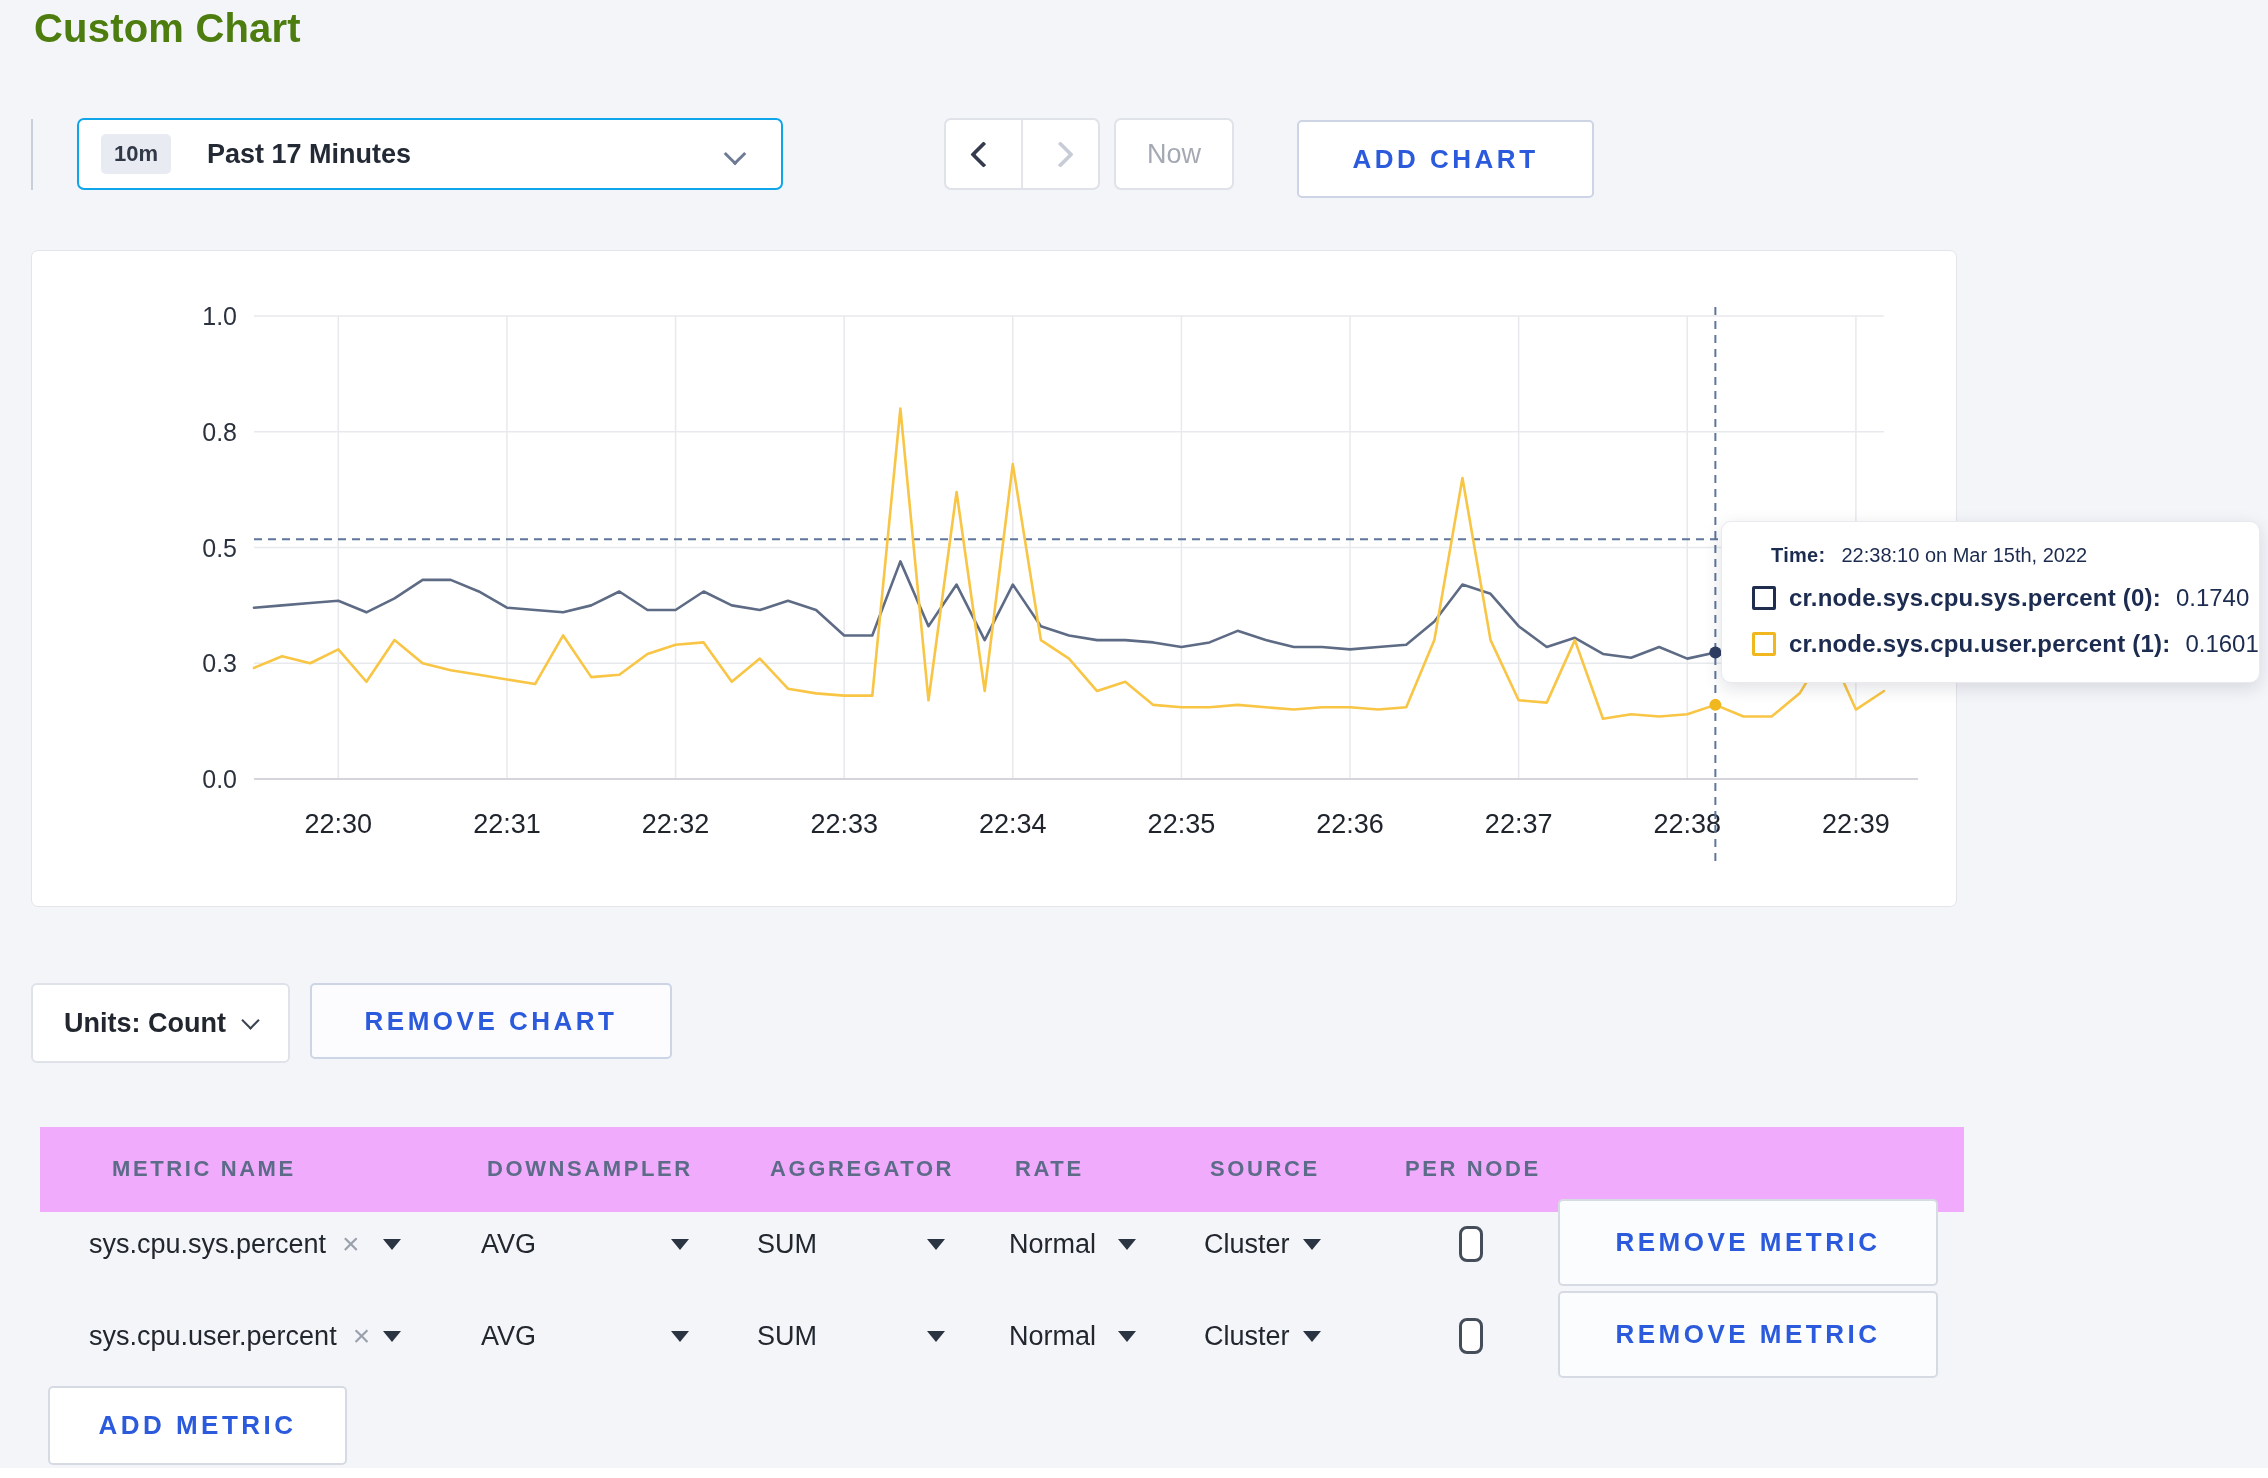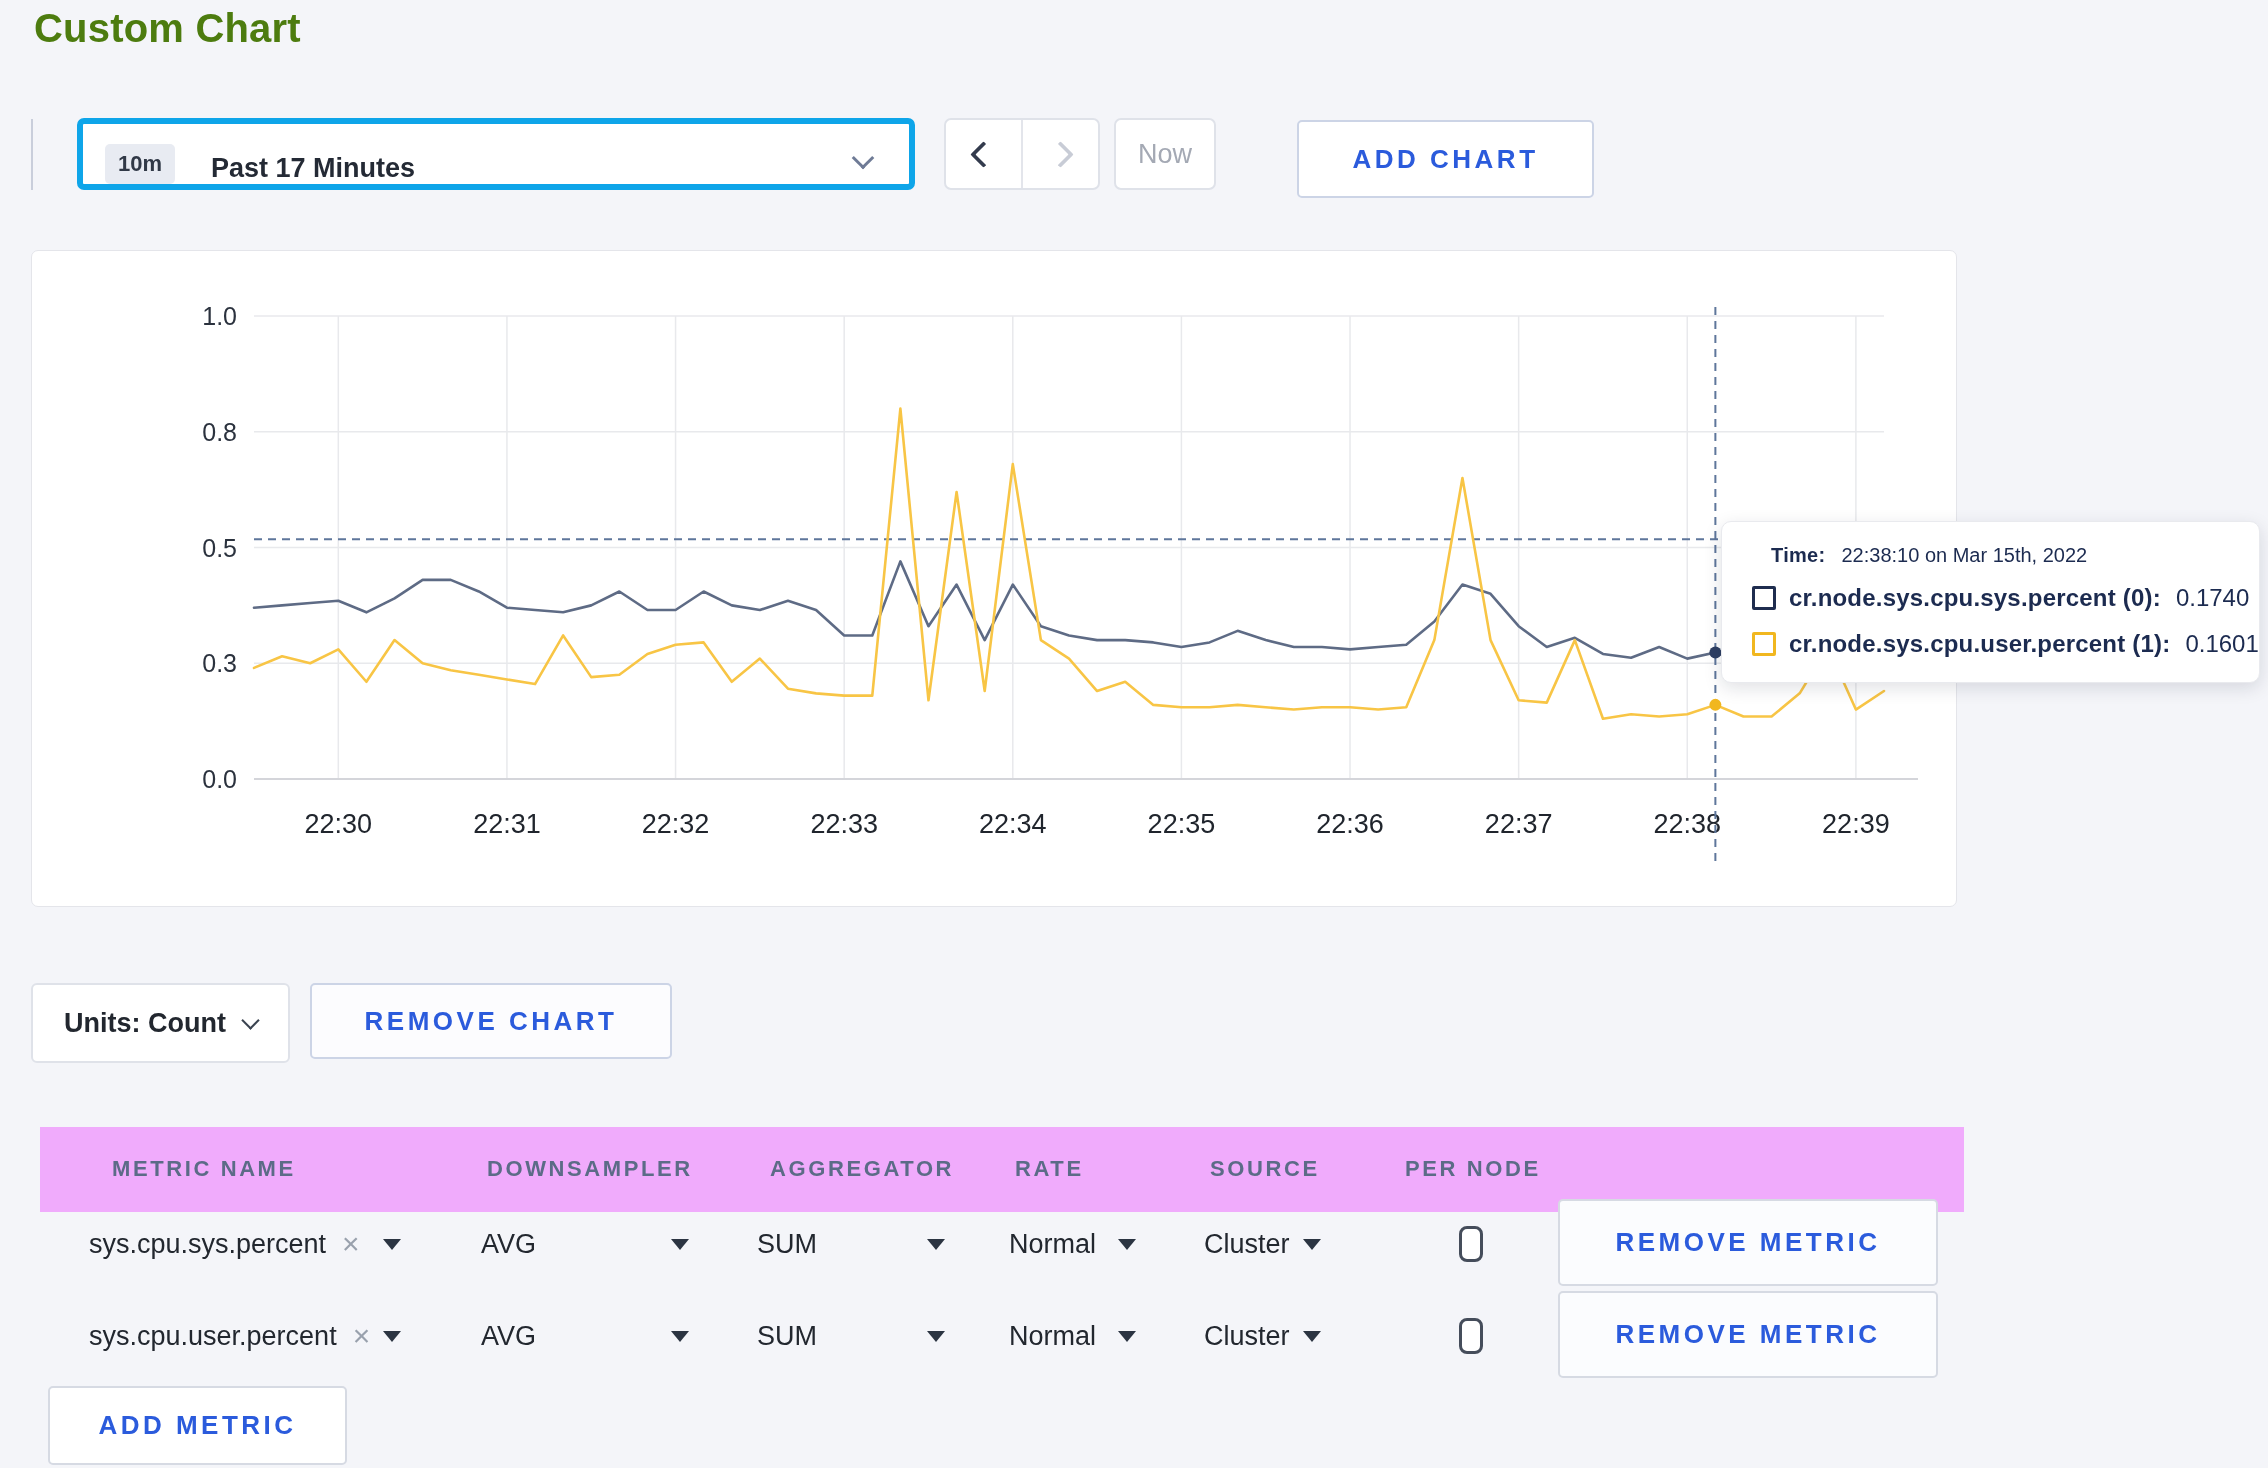--- a/index.html
+++ b/index.html
@@ -2,31 +2,31 @@
 <html><head>
 <meta charset="utf-8">
 <style>
   html,body{margin:0;padding:0;}
   body{font-family:"Liberation Sans",sans-serif;}
   .stage{position:relative;width:2268px;height:1478px;background:#f4f5f9;overflow:hidden;}
   .abs{position:absolute;}
   .page-title{left:34px;top:6px;font-size:40px;font-weight:600;color:#4d7c0f;letter-spacing:.2px;}
   .vdivider{left:31px;top:119px;width:2px;height:71px;background:#c9cedb;}
   
-  .time-select{left:77px;top:118px;width:838px;height:72px;background:#fff;border:6px solid #0ea5e9;border-radius:7px;box-sizing:border-box;display:flex;align-items:flex-end;cursor:pointer;}
+  .time-select{left:77px;top:118px;width:706px;height:72px;background:#fff;border:2px solid #0ea5e9;border-radius:7px;box-sizing:border-box;display:flex;align-items:center;cursor:pointer;}
   .time-badge{margin-left:22px;background:#e8ebf2;border-radius:5px;padding:7px 13px;font-size:22px;font-weight:bold;color:#313947;}
   .time-label{margin-left:36px;font-size:27px;font-weight:600;color:#242a35;}
   .chev{display:inline-block;border-right:3px solid #6f7b96;border-bottom:3px solid #6f7b96;width:13px;height:13px;transform:rotate(45deg);}
   .time-select .chev{position:absolute;right:38px;top:26px;}
   .nav-group{left:944px;top:118px;width:156px;height:72px;background:#fff;border:2px solid #dfe2e9;border-radius:7px;box-sizing:border-box;display:flex;}
   .nav-half{flex:1;display:flex;align-items:center;justify-content:center;cursor:pointer;}
   .nav-half.sep{border-right:2px solid #e3e5eb;}
   .chev-left{border:none;border-left:4px solid #333b4d;border-bottom:4px solid #333b4d;width:15px;height:15px;transform:rotate(45deg);border-radius:2px;}
   .chev-right{border:none;border-right:4px solid #c8ccd6;border-top:4px solid #c8ccd6;width:15px;height:15px;transform:rotate(45deg);border-radius:2px;}
-  .now-btn{left:1114px;top:118px;width:102px;height:72px;background:#fff;border:2px solid #dfe2e9;border-radius:7px;box-sizing:border-box;display:flex;align-items:center;justify-content:center;font-size:27px;color:#a4a9b4;cursor:default;}
+  .now-btn{left:1114px;top:118px;width:120px;height:72px;background:#fff;border:2px solid #dfe2e9;border-radius:7px;box-sizing:border-box;display:flex;align-items:center;justify-content:center;font-size:27px;color:#a4a9b4;cursor:default;}
   .blue-btn{background:#fff;border:2px solid #ccd4e6;border-radius:5px;box-sizing:border-box;display:flex;align-items:center;justify-content:center;font-size:26px;font-weight:bold;letter-spacing:3.5px;color:#2b5bdc;cursor:pointer;}
   .add-chart{left:1297px;top:120px;width:297px;height:78px;}
   
   .chart-card{left:31px;top:250px;width:1926px;height:657px;background:#fff;border:1px solid #e4e5ea;border-radius:7px;box-sizing:border-box;}
   .chart-card svg{position:absolute;left:0;top:0;}
   
   .tooltip{left:1721px;top:521px;width:537px;height:160px;background:#fff;border:1px solid #e9eaee;border-radius:10px;box-shadow:0 5px 18px rgba(18,25,45,.13);z-index:30;}
   .tt-time{position:absolute;left:49px;top:22px;font-size:20px;color:#1c2b50;}
   .tt-time b{letter-spacing:.3px;}
   .tt-time span{margin-left:16px;font-weight:normal;}

